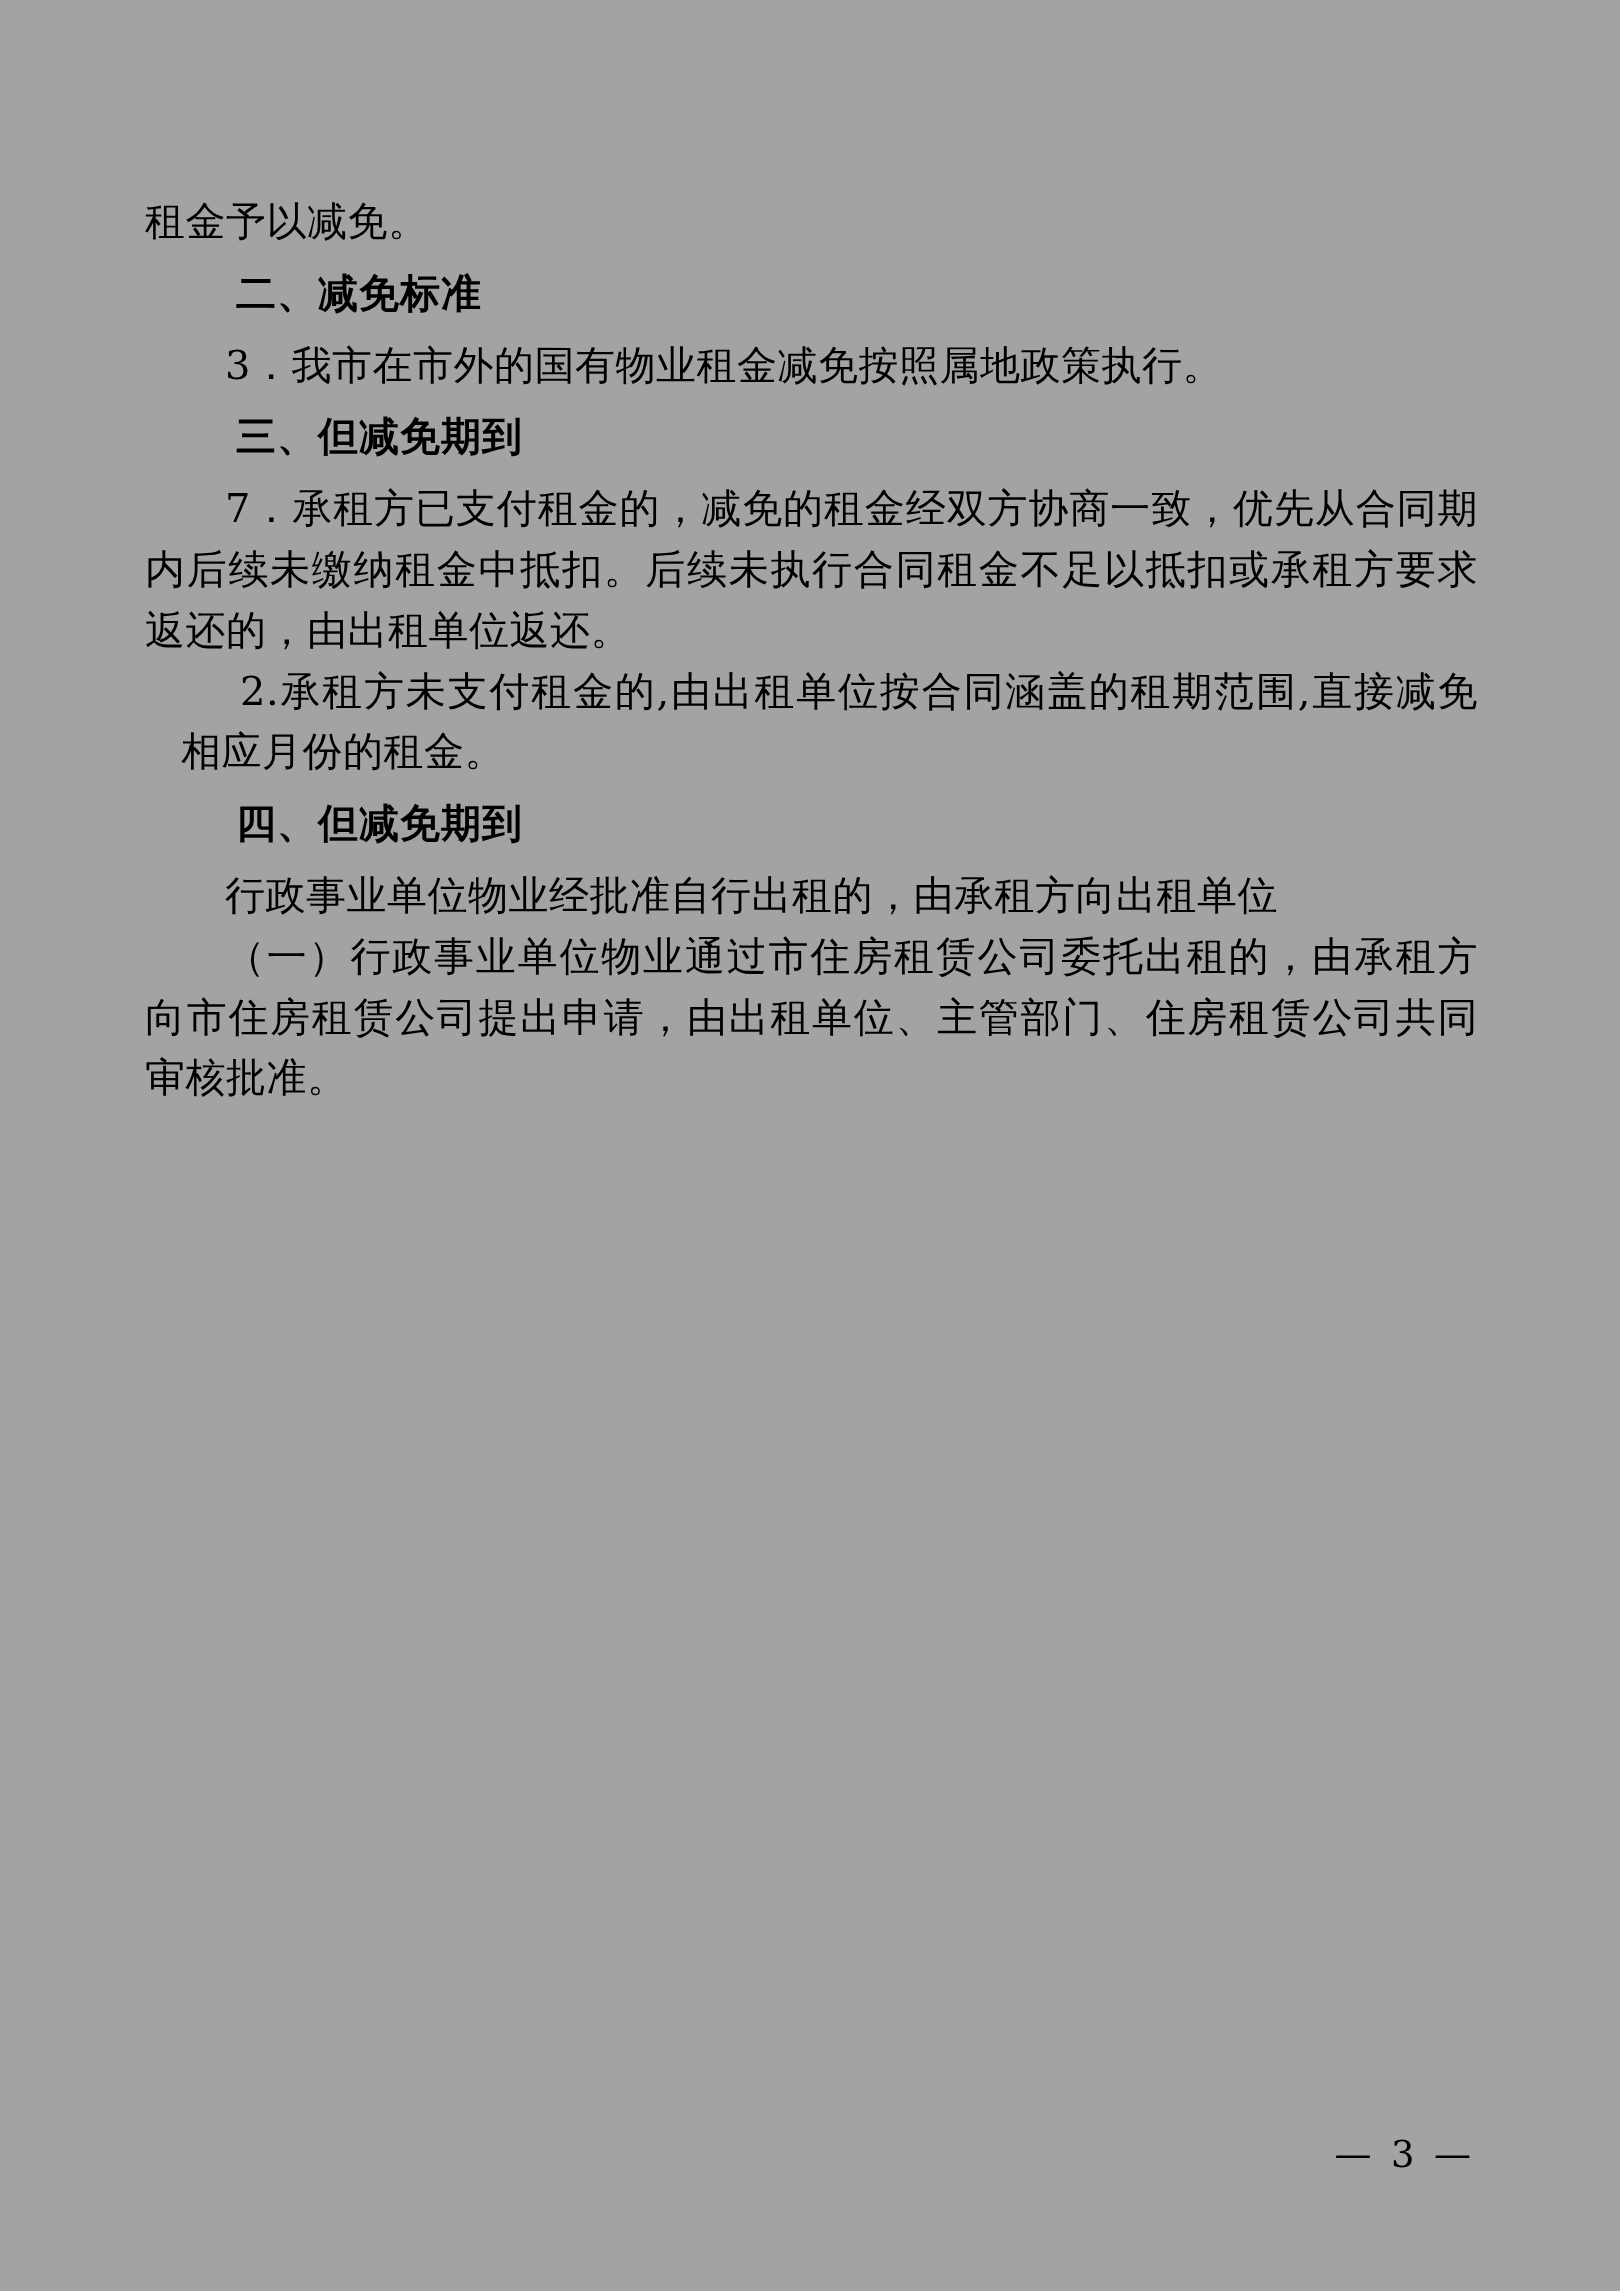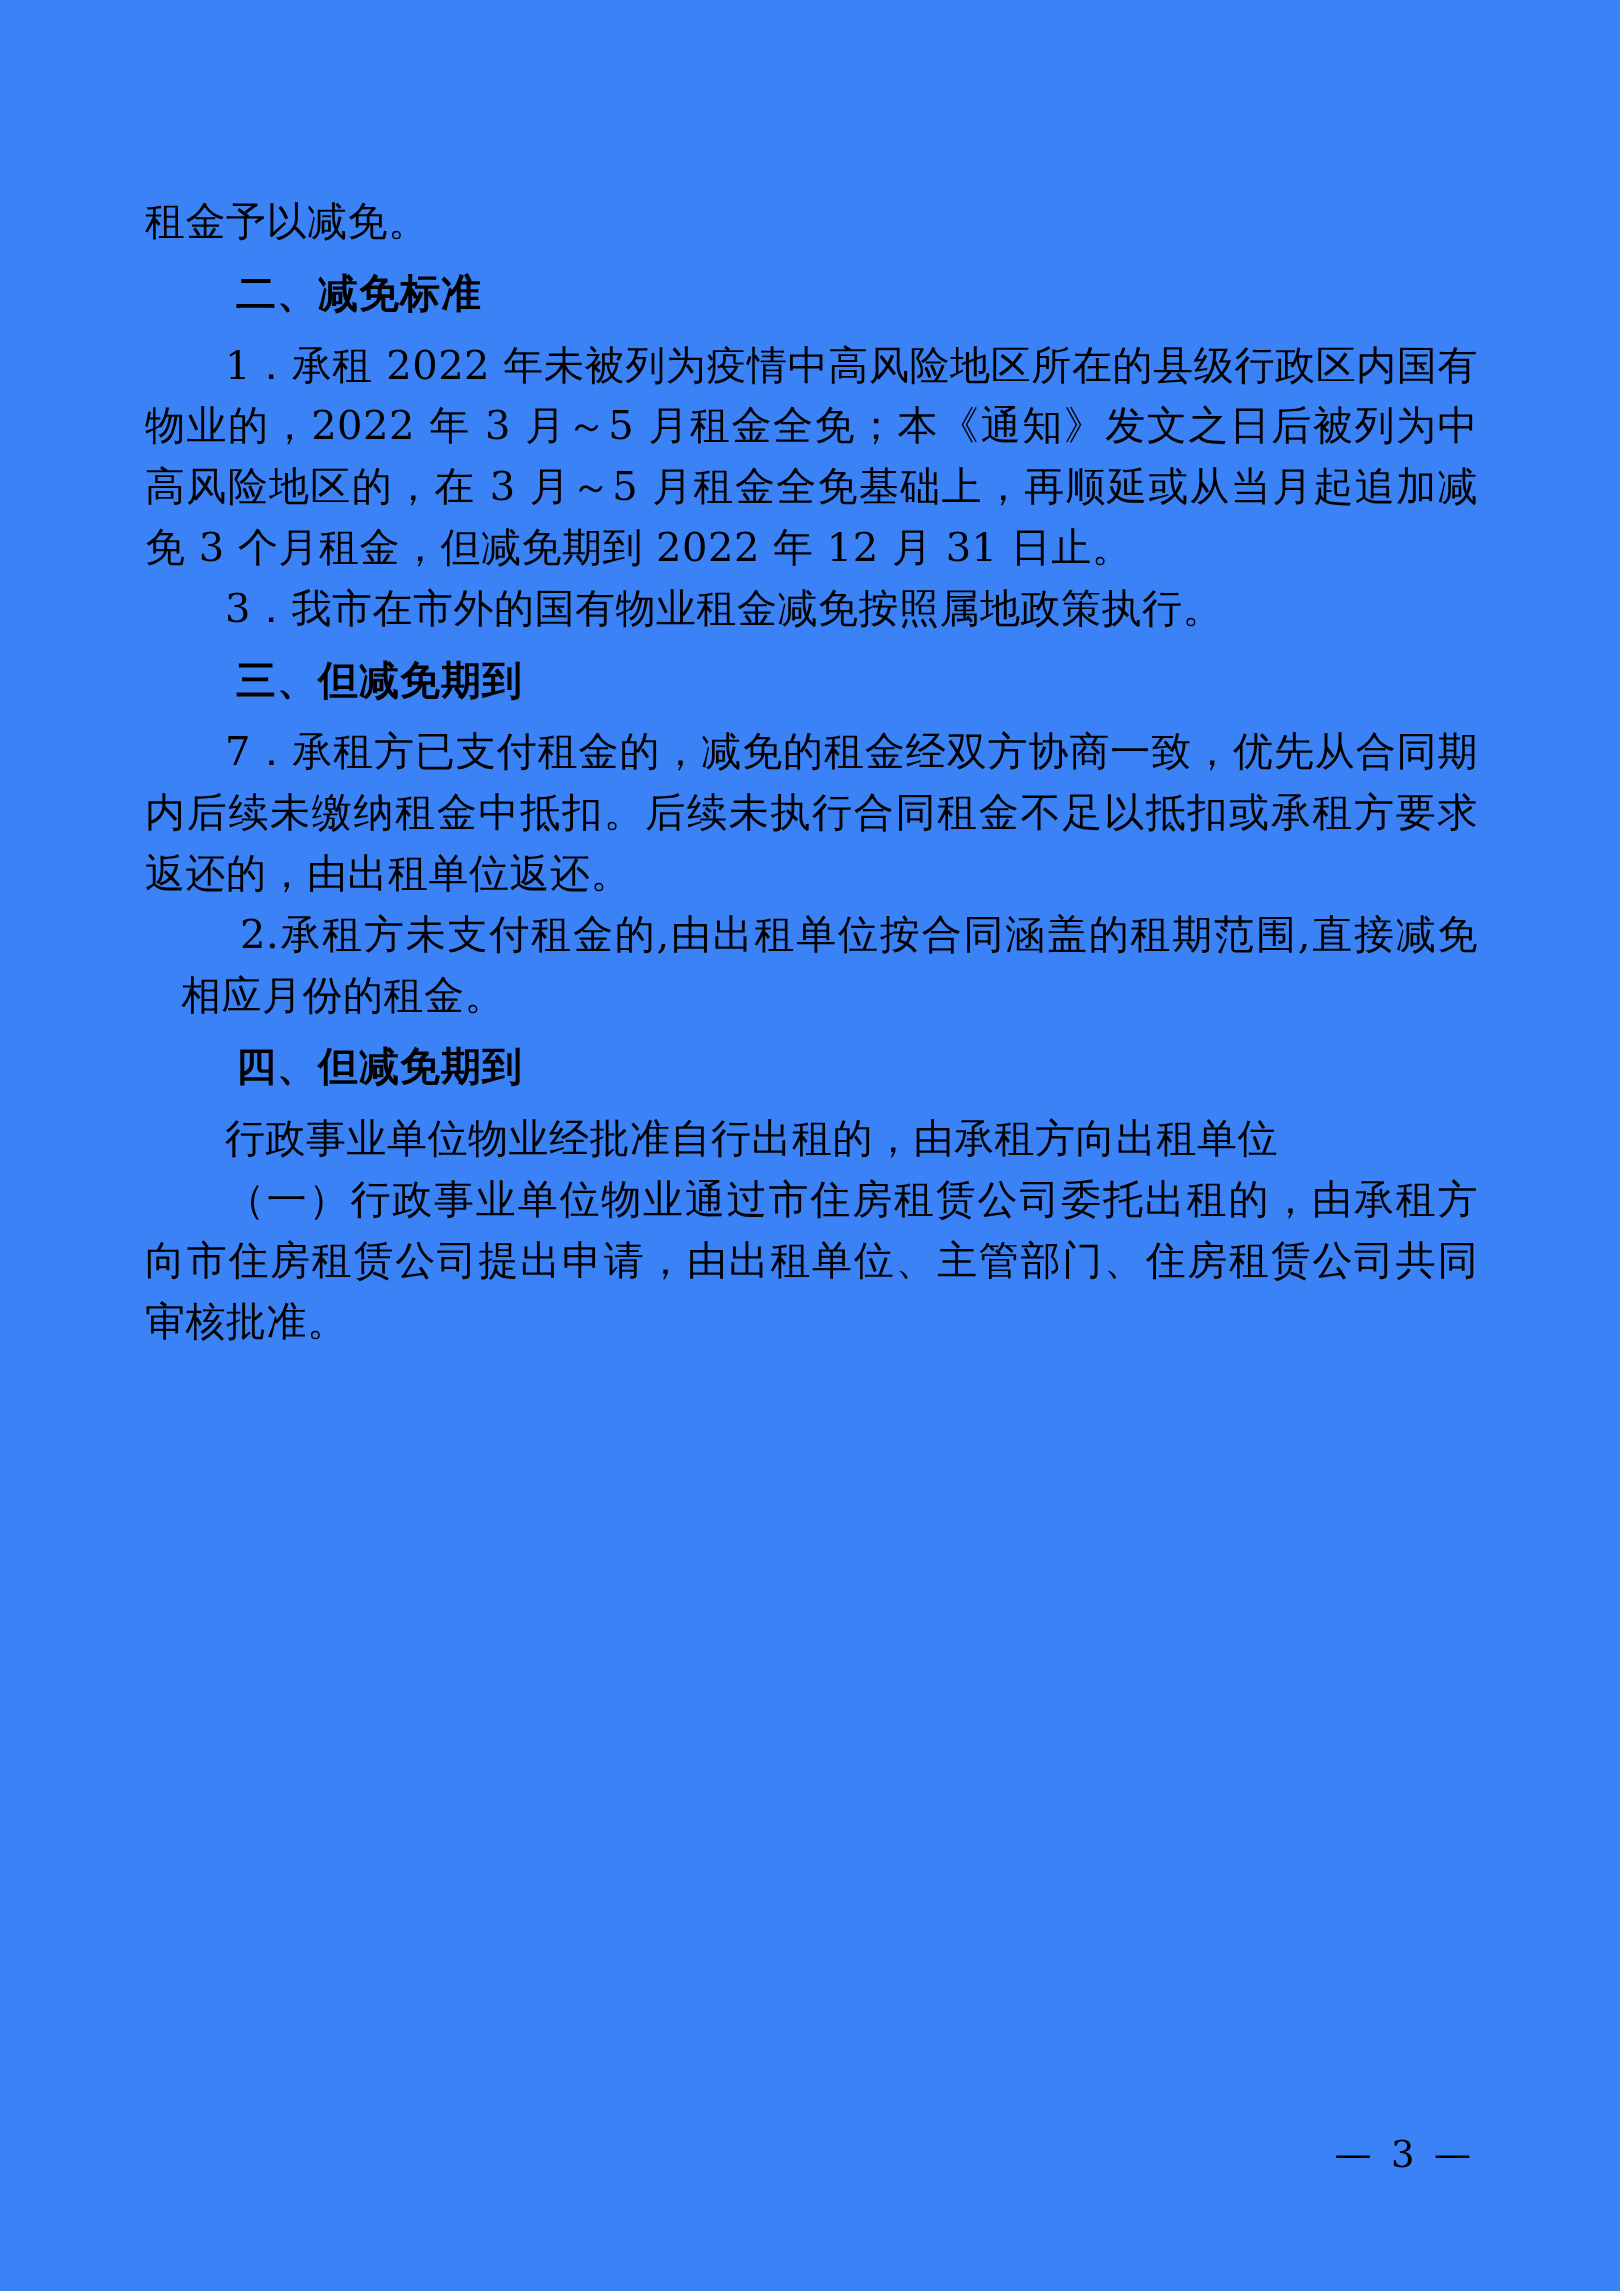--- a/index.html
+++ b/index.html
@@ -8,21 +8,21 @@
     background: #ffffff;
   }
   body {
     font-family: "DejaVu Serif", "Liberation Serif", serif;
     color: #000000;
   }
   .page {
     position: relative;
     width: 1620px;
     height: 2292px;
-    background: #3b82f6;
+    background: #a3a3a3;
     box-sizing: border-box;
     padding: 191px 145px 0 145px;
     overflow: hidden;
   }
   .doc-body {
     width: 1333px;
   }
   .para {
     font-size: 40px;
     line-height: 1.52;
@@ -62,21 +62,20 @@
 </head>
 <body>
 
 <div class="page">
   <div class="doc-body">
 
     <p class="para">租金予以减免。</p>
 
     <h2 class="heading">二、减免标准</h2>
 
-    <p class="para indent">1．承租 2022 年未被列为疫情中高风险地区所在的县级行政区内国有物业的，2022 年 3 月～5 月租金全免；本《通知》发文之日后被列为中高风险地区的，在 3 月～5 月租金全免基础上，再顺延或从当月起追加减免 3 个月租金，但减免期到 2022 年 12 月 31 日止。</p>
 
 
     <p class="para indent">3．我市在市外的国有物业租金减免按照属地政策执行。</p>
 
     <h2 class="heading">三、但减免期到</h2>
 
     <p class="para indent">7．承租方已支付租金的，减免的租金经双方协商一致，优先从合同期内后续未缴纳租金中抵扣。后续未执行合同租金不足以抵扣或承租方要求返还的，由出租单位返还。</p>
 
     <p class="para indent-half">2.承租方未支付租金的,由出租单位按合同涵盖的租期范围,直接减免相应月份的租金。</p>
 

